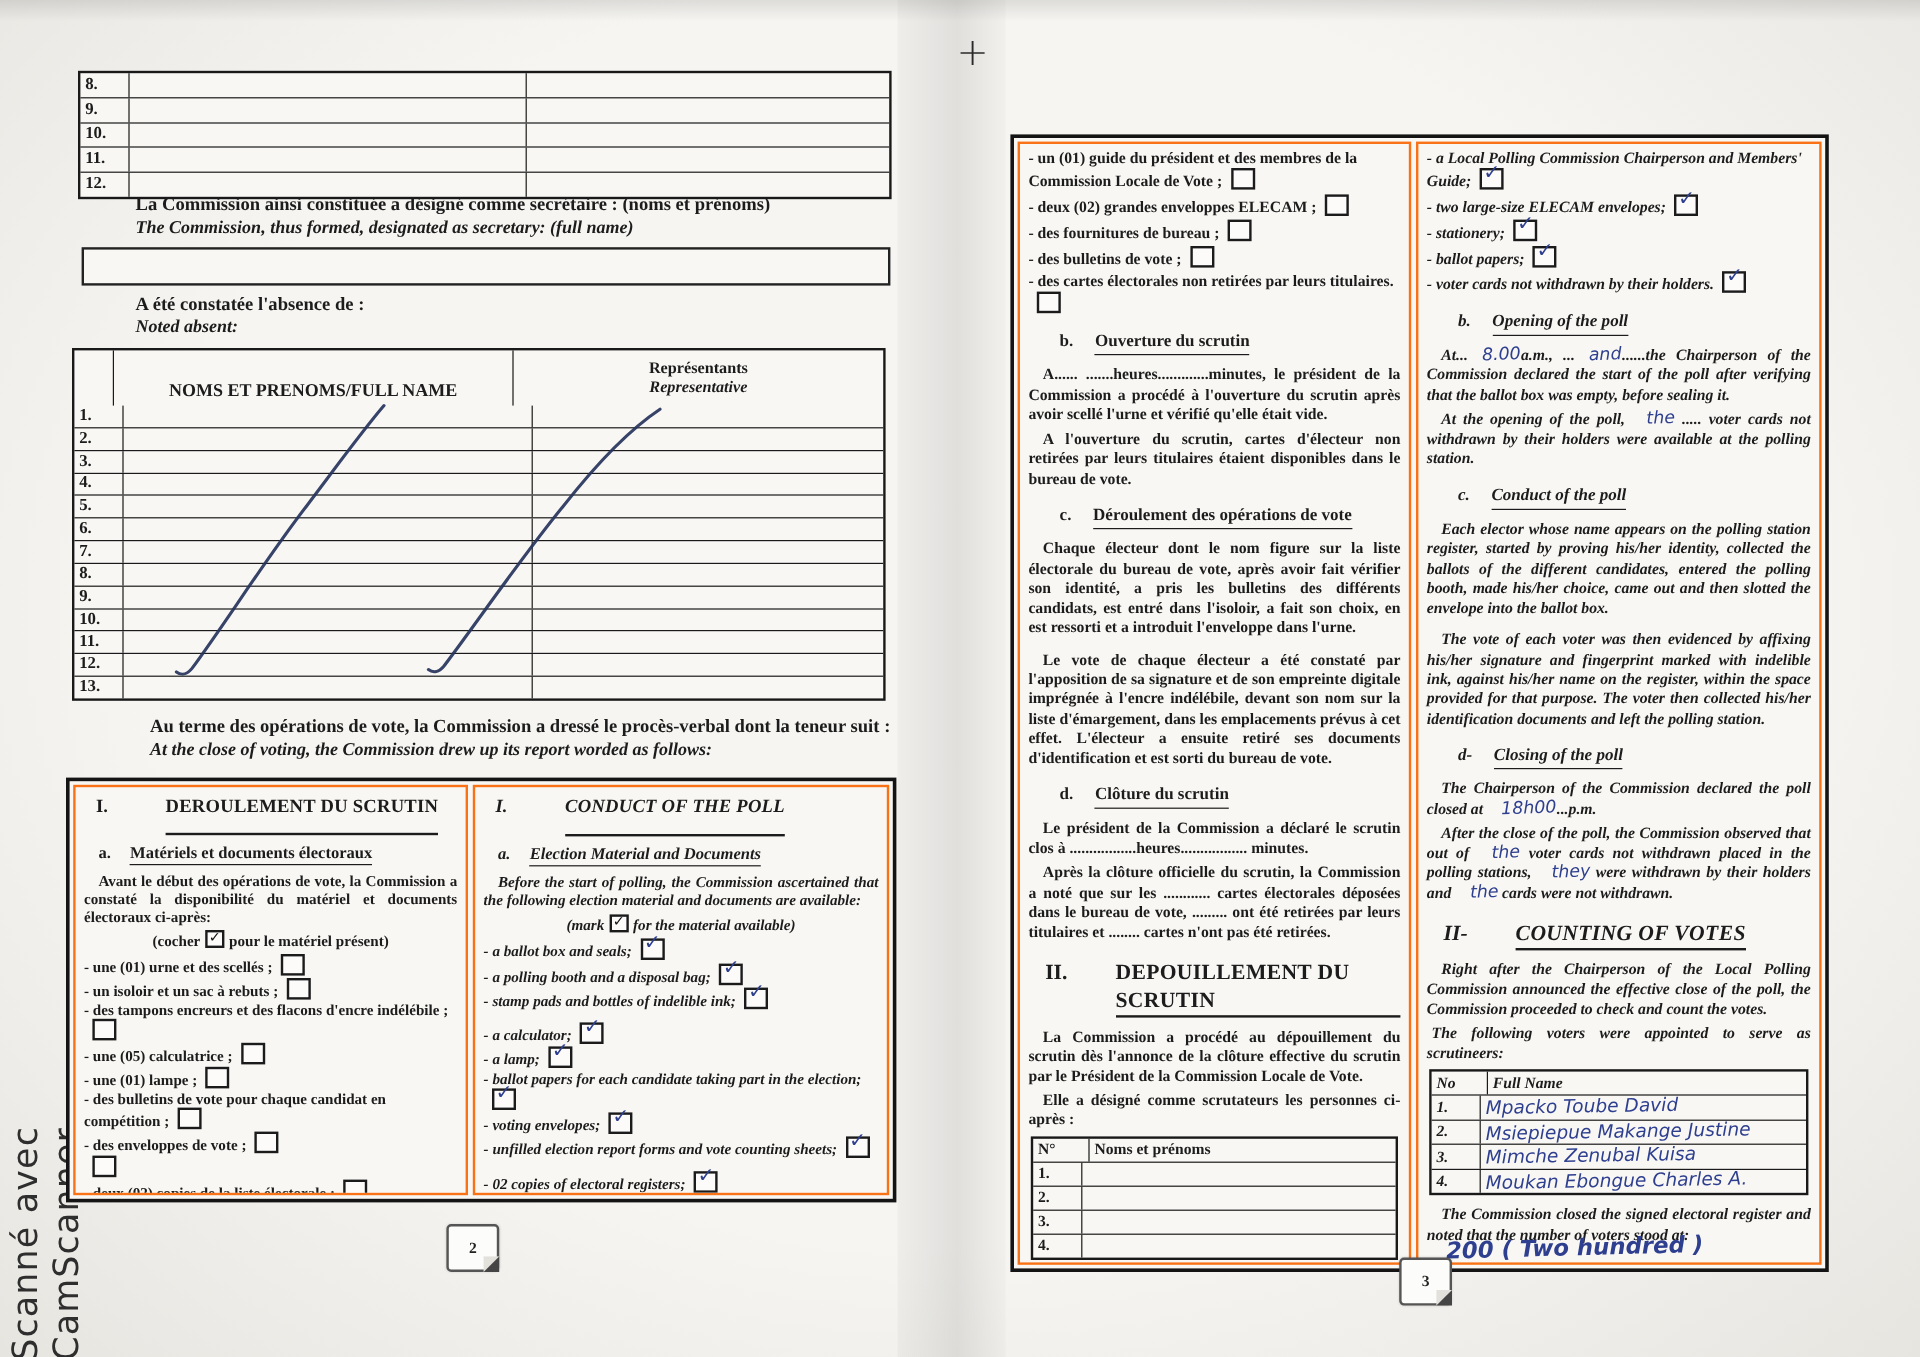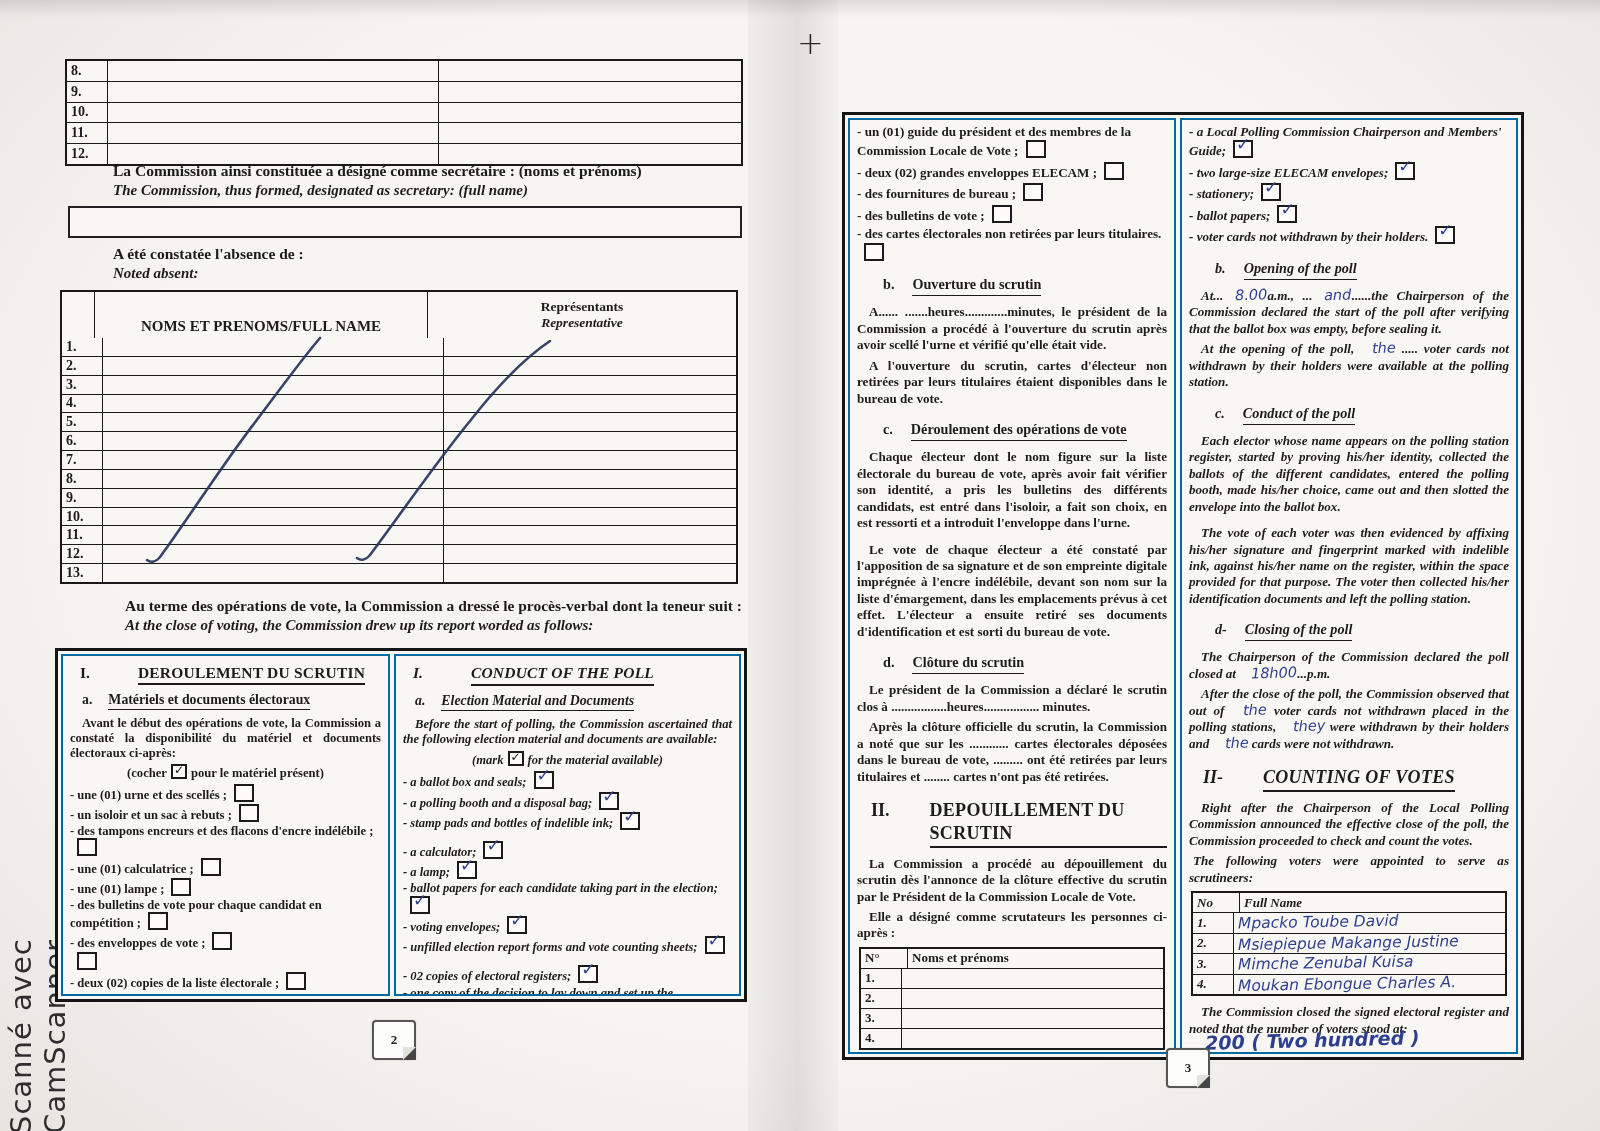--- a/index.html
+++ b/index.html
@@ -41,26 +41,26 @@
   #absence-table .c2{flex:1;}
   .hdr-name{width:332px;flex:none;border-right:1.5px solid #1a1a1a;display:flex;align-items:flex-end;justify-content:center;font-weight:bold;font-size:15px;padding-bottom:3px;}
   .hdr-num{width:32px;flex:none;border-right:1.5px solid #1a1a1a;}
   .hdr-rep{flex:1;display:flex;flex-direction:column;align-items:center;justify-content:center;font-weight:bold;font-size:13.5px;line-height:1.2;}
   .hdr-rep .en{font-style:italic;text-align:center;}
   #ink-strokes{position:absolute;left:0;top:0;pointer-events:none;}
 
   
   .dblbox{position:absolute;border:3px solid #141414;background:#f8f7f4;display:flex;gap:4px;padding:3px;box-sizing:border-box;}
   #left-box{left:55px;top:648px;width:692px;height:354px;}
-  .col{border:2px solid #0369a1;box-sizing:border-box;padding:4px 7px 4px 7px;overflow:hidden;}
+  .col{border:2px solid #f97316;box-sizing:border-box;padding:4px 7px 4px 7px;overflow:hidden;}
   #lb-fr{width:329px;flex:none;font-size:12.6px;line-height:1.17;font-weight:bold;}
   #lb-en{flex:1;font-size:12.6px;line-height:1.2;font-weight:bold;font-style:italic;}
 
   .h-row{display:flex;gap:48px;padding-left:10px;margin:4px 0 7px;font-size:15.5px;font-weight:bold;}
-  .h-row .t{border-bottom:2px solid currentColor;padding-bottom:1px;letter-spacing:.2px;}
+  .h-row .t{border-bottom:2px solid currentColor;padding-bottom:12px;letter-spacing:.2px;}
   .sh-row{display:flex;gap:16px;padding-left:12px;margin:4px 0 6px;font-size:13.8px;font-weight:bold;}
   .sh-row .t{border-bottom:1.8px solid currentColor;padding-bottom:1px;}
   .para{text-align:justify;text-indent:12px;margin:2px 0 4px;}
   .mkline{text-align:center;margin:2px 0 3px;}
   .item{margin:0 0 1px;}
 
   
   .cb{display:inline-block;width:16px;height:14px;border:2px solid #1b1b1b;margin-left:7px;vertical-align:-3px;position:relative;background:rgba(255,255,255,.5);}
   .cb .mk{position:absolute;left:1px;top:-8px;font-family:"DejaVu Sans",sans-serif;font-size:17px;font-weight:bold;font-style:normal;color:#2e3f8f;}
   .cb.small{width:12px;height:11px;margin:0 4px;vertical-align:-2px;}
@@ -251,21 +251,21 @@
         <span class="t">Matériels et documents électoraux</span>
       </div>
       <div class="para">Avant le début des opérations de vote, la Commission a constaté la disponibilité du matériel et documents électoraux ci-après:</div>
       <div class="mkline">
         <span>(cocher</span><span class="cb small"><span class="mk">✓</span></span><span>pour le matériel présent)</span>
       </div>
       <div id="lb-fr-items">
           <div class="item"><span>- une (01) urne et des scellés ;</span><span class="cb"></span></div>
           <div class="item"><span>- un isoloir et un sac à rebuts ;</span><span class="cb"></span></div>
           <div class="item"><span>- des tampons encreurs et des flacons d'encre indélébile ;</span><span class="cb"></span></div>
-          <div class="item"><span>- une (01) calculatrice ;</span><span class="cb"></span></div>
+          <div class="item"><span>- une (05) calculatrice ;</span><span class="cb"></span></div>
           <div class="item"><span>- une (01) lampe ;</span><span class="cb"></span></div>
           <div class="item"><span>- des bulletins de vote pour chaque candidat en compétition ;</span><span class="cb"></span></div>
           <div class="item"><span>- des enveloppes de vote ;</span><span class="cb"></span></div>
           <div class="item"><span class="cb"></span></div>
           <div class="item"><span>- deux (02) copies de la liste électorale ;</span><span class="cb"></span></div>
         </div>
     </div>
     <div class="col" id="lb-en">
       <div class="h-row">
         <span>I.</span>

